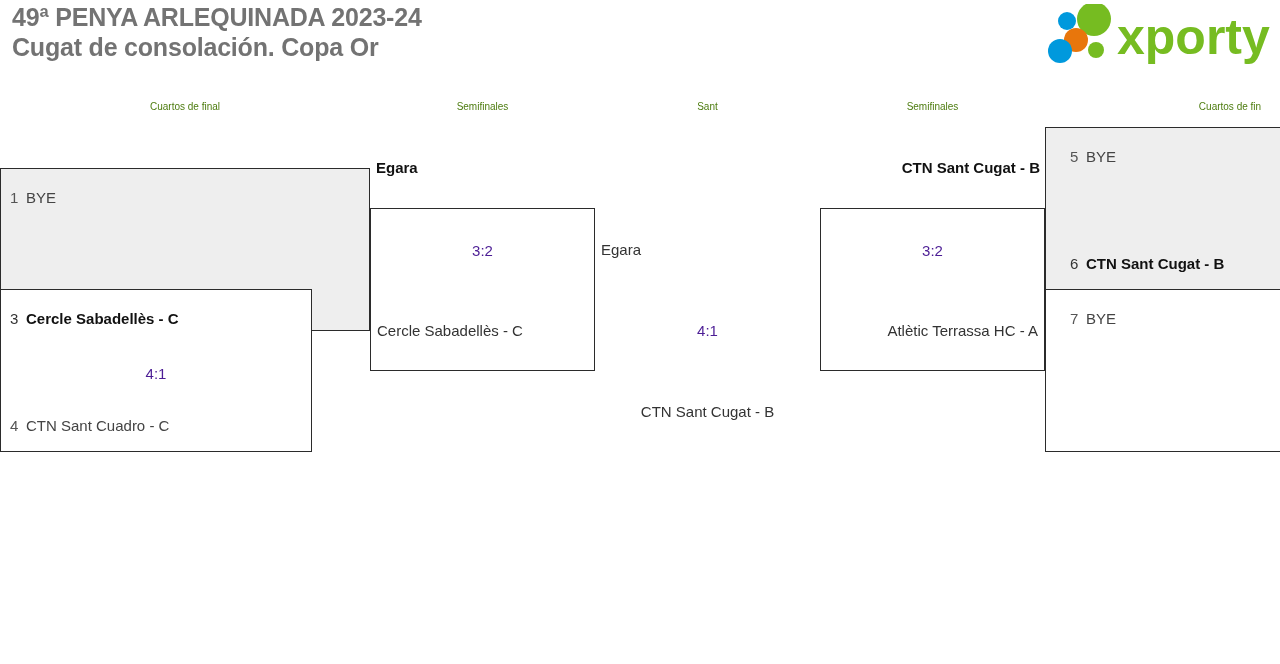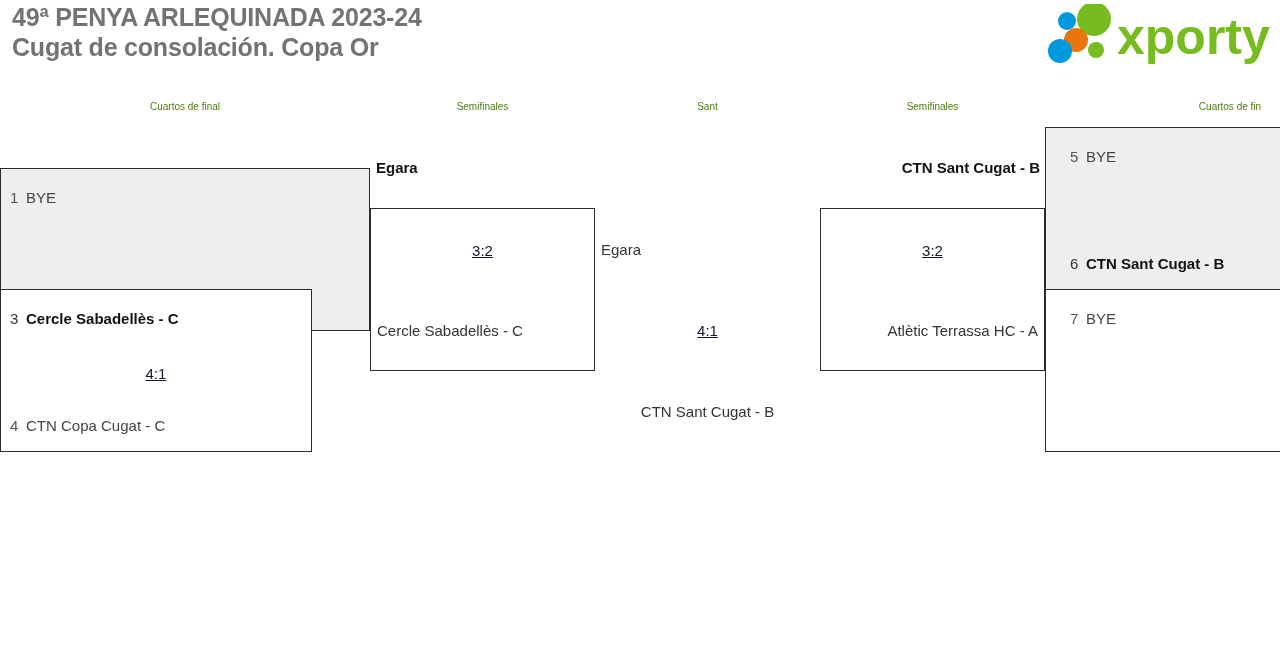--- a/index.html
+++ b/index.html
@@ -133,23 +133,22 @@
     white-space: nowrap;
   }
 
   
   .score {
     position: absolute;
     left: 0; right: 0;
     text-align: center;
     font-size: 15px;
     line-height: 20px;
-    color: #0f172a;
-    font-weight: 400;
-    text-decoration: underline;
+    color: #4c1d95;
+    font-weight: 400;
   }
   .score.s-box { top: 113px; }
 </style>
 </head>
 <body>
 
 <div class="page-header">
 
   <div class="title-block">
     <div class="title-line">49ª PENYA ARLEQUINADA 2023-24</div>
@@ -184,21 +183,21 @@
     <span class="seed">2</span><span class="nm">Egara</span>
   </div>
   <div class="score s-box"></div>
 </div>
 
 <div class="box" id="qf2">
   <div class="entry left slot-top winner">
     <span class="seed">3</span><span class="nm">Cercle Sabadellès - C</span>
   </div>
   <div class="entry left slot-bottom">
-    <span class="seed">4</span><span class="nm">CTN Copa Cugat - C</span>
+    <span class="seed">4</span><span class="nm">CTN Sant Cuadro - C</span>
   </div>
   <div class="score" style="top:74px">4:1</div>
 </div>
 
 <div class="box shaded" id="qf3">
   <div class="entry rightcol slot-top">
     <span class="seed">5</span><span class="nm">BYE</span>
   </div>
   <div class="entry rightcol slot-bottom winner">
     <span class="seed">6</span><span class="nm">CTN Sant Cugat - B</span>

